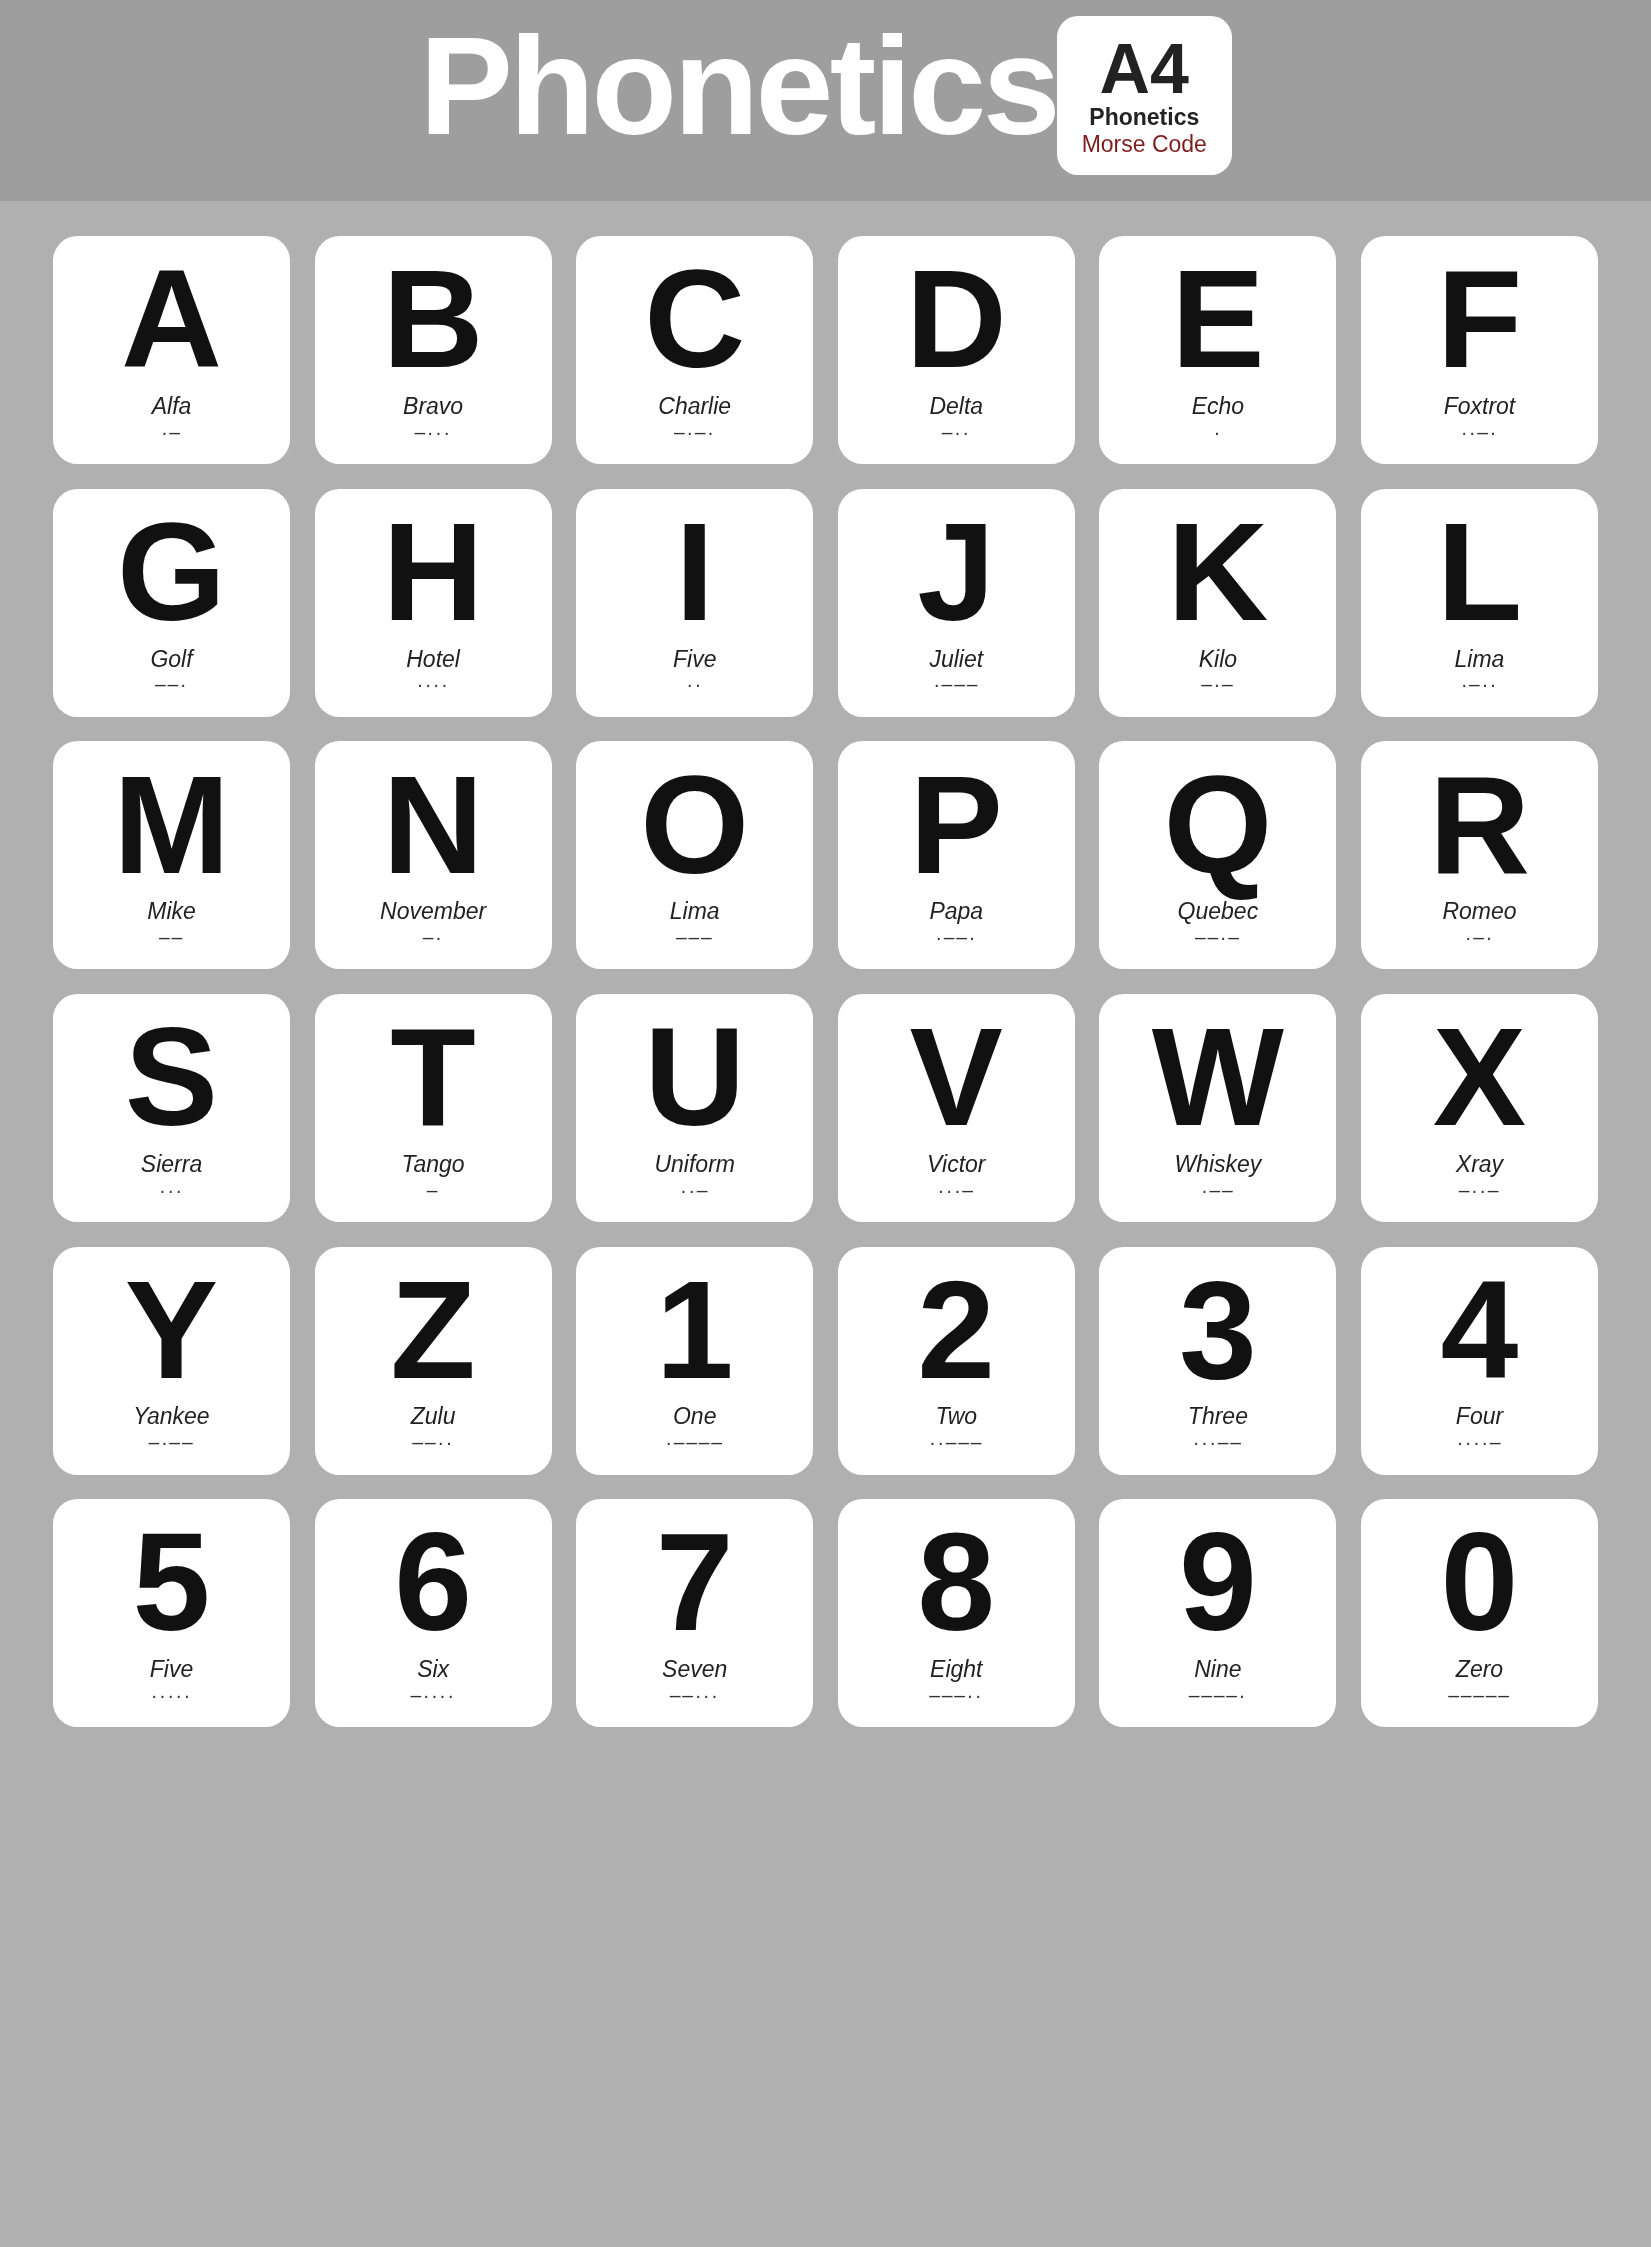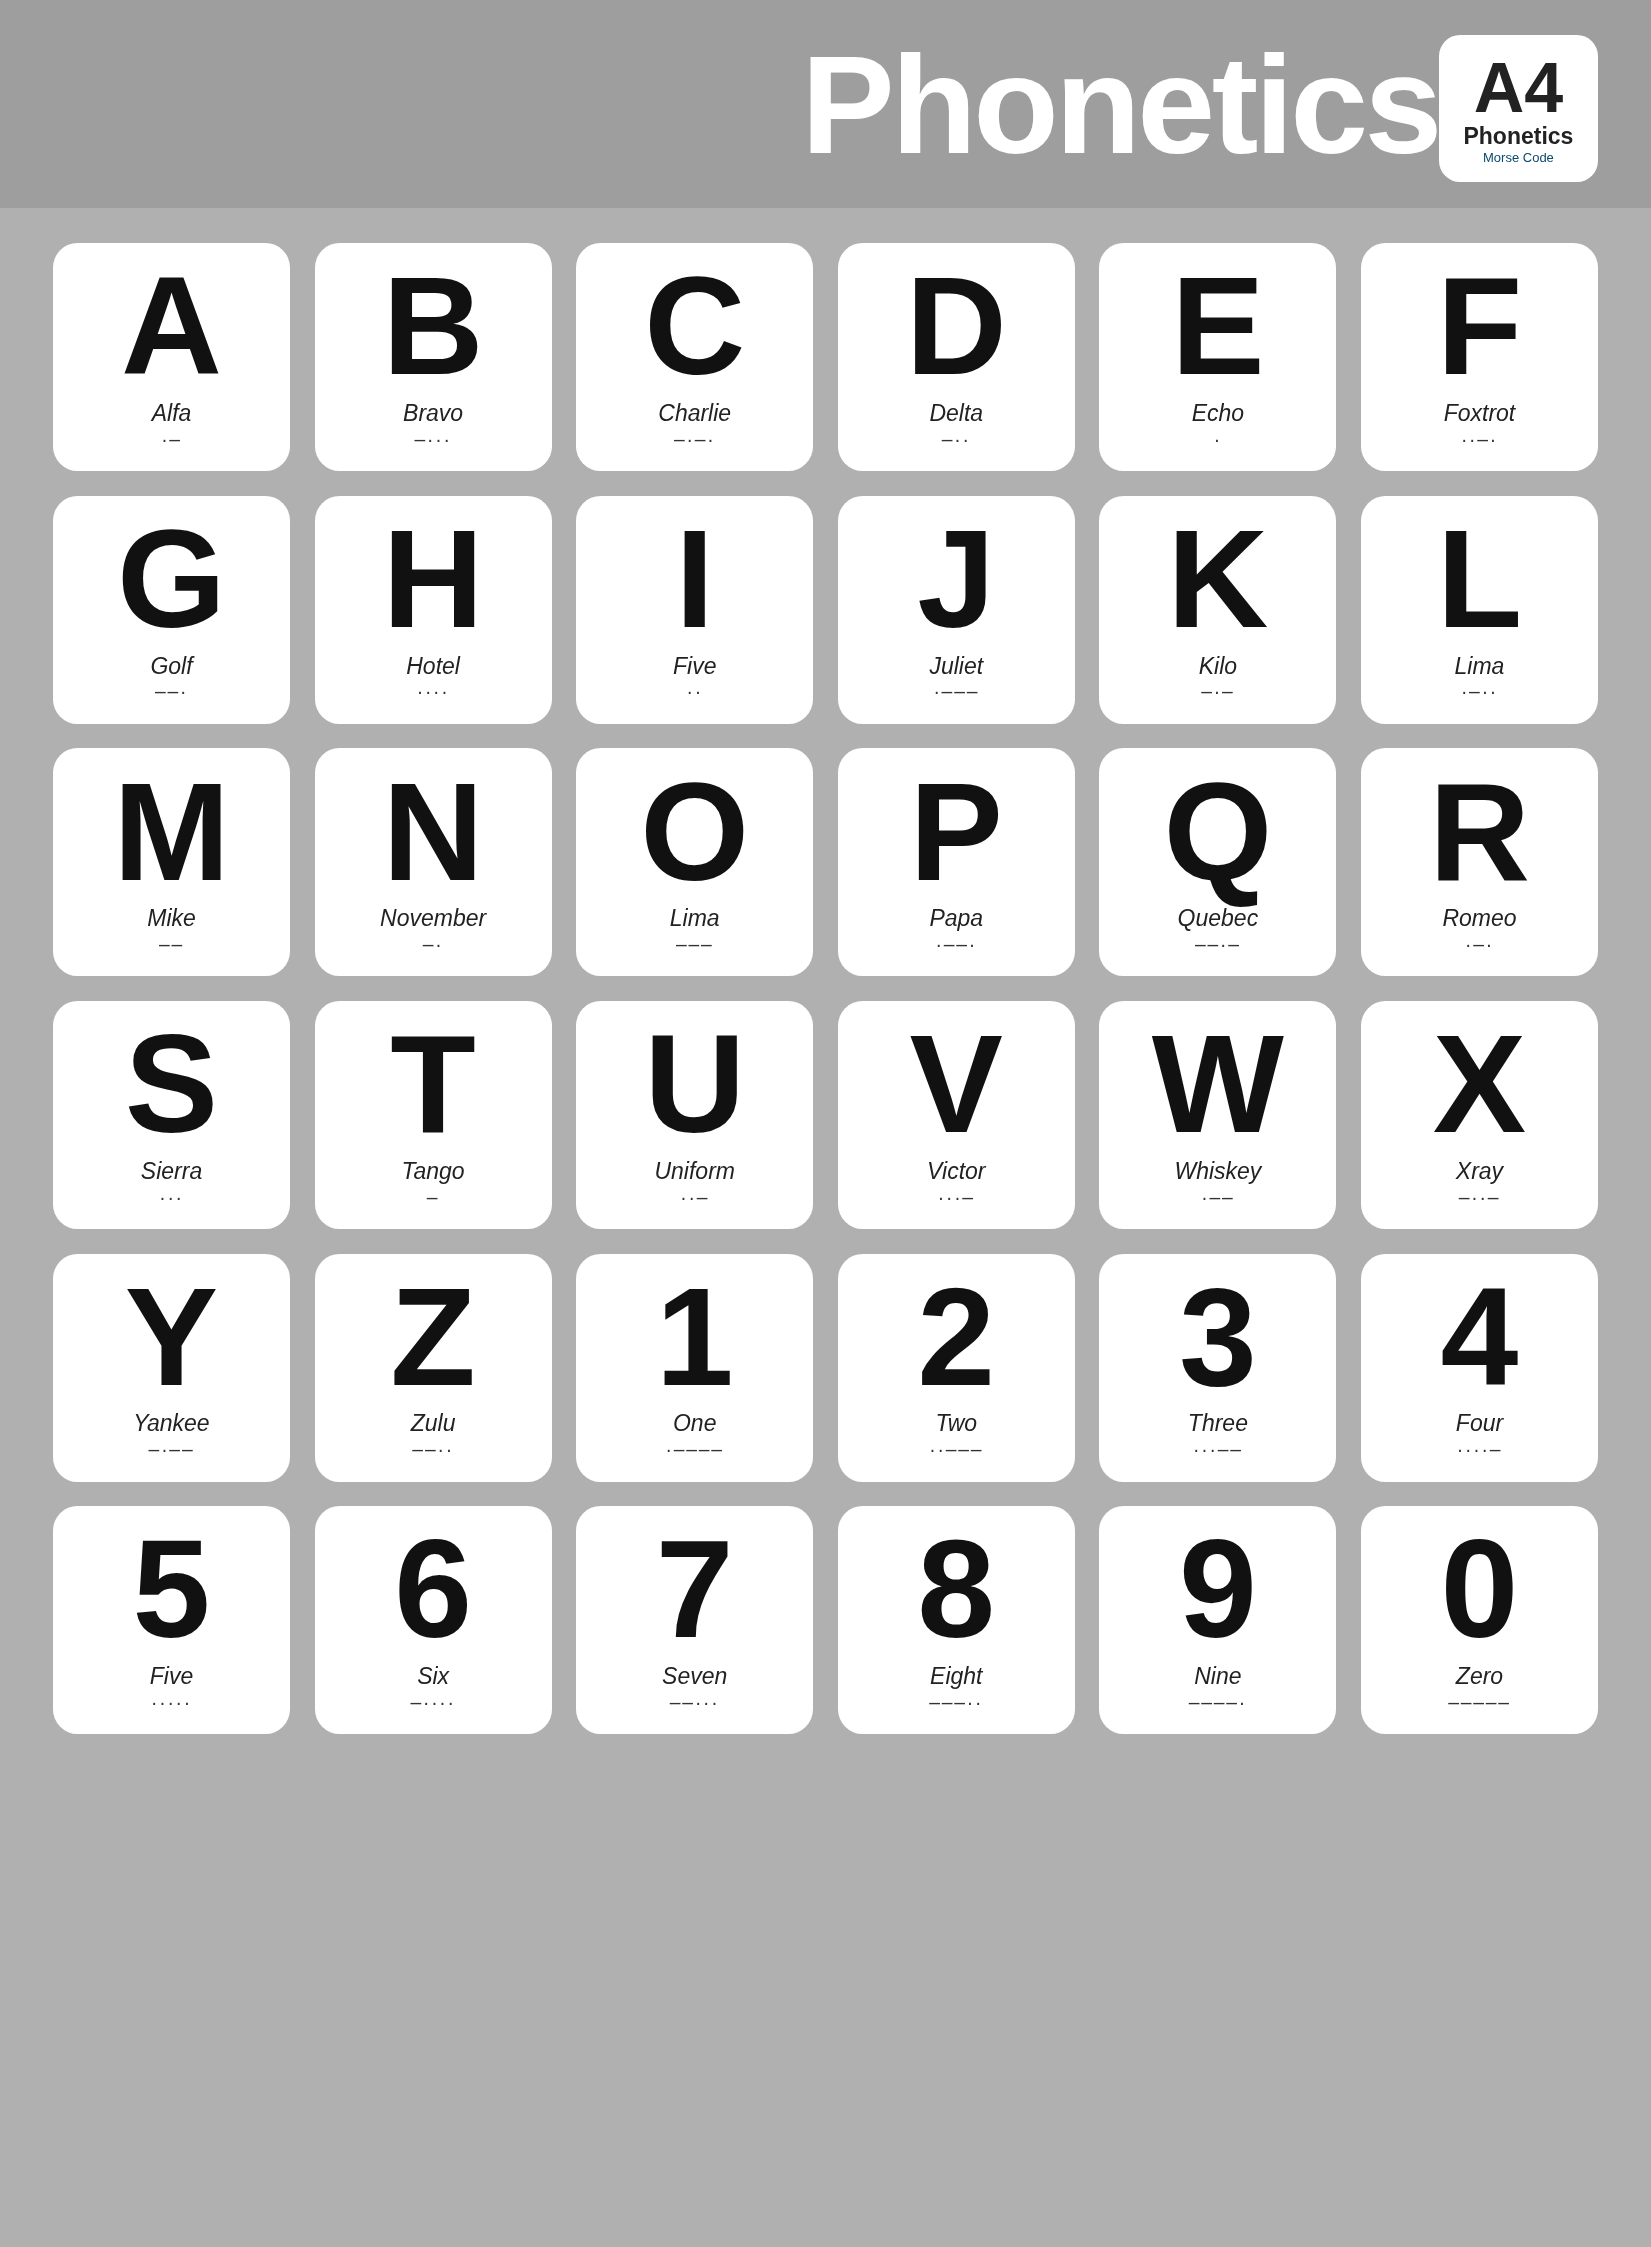--- a/index.html
+++ b/index.html
@@ -6,24 +6,24 @@
     body {
       width: 1651px;
       min-height: 2247px;
       background: #9e9e9e;
       font-family: Arial, Helvetica, sans-serif;
       display: flex;
       flex-direction: column;
     }
     .header {
       background: #9e9e9e;
-      padding: 35px 53px 26px 53px;
+      padding: 16px 53px 26px 53px;
       display: flex;
       align-items: flex-start;
-      justify-content: flex-end;
+      justify-content: center;
     }
     .header-title {
       color: white;
     }
     .header-title h1 {
       font-size: 140px;
       font-weight: 900;
       line-height: 1;
       letter-spacing: -3.5px;
     }
@@ -44,22 +44,22 @@
       font-weight: 900;
       color: #222;
       line-height: 1;
     }
     .header-badge .badge-phonetics {
       font-size: 23px;
       font-weight: 700;
       color: #222;
     }
     .header-badge .badge-morse {
-      font-size: 13px;
-      color: #0c4a6e;
+      font-size: 23px;
+      color: #7f1d1d;
       font-weight: 400;
     }
     .grid-container {
       background: #b0b0b0;
       flex: 1;
       padding: 35px 44px 44px 44px;
       display: flex;
       flex-direction: column;
       gap: 24.6px;
     }

